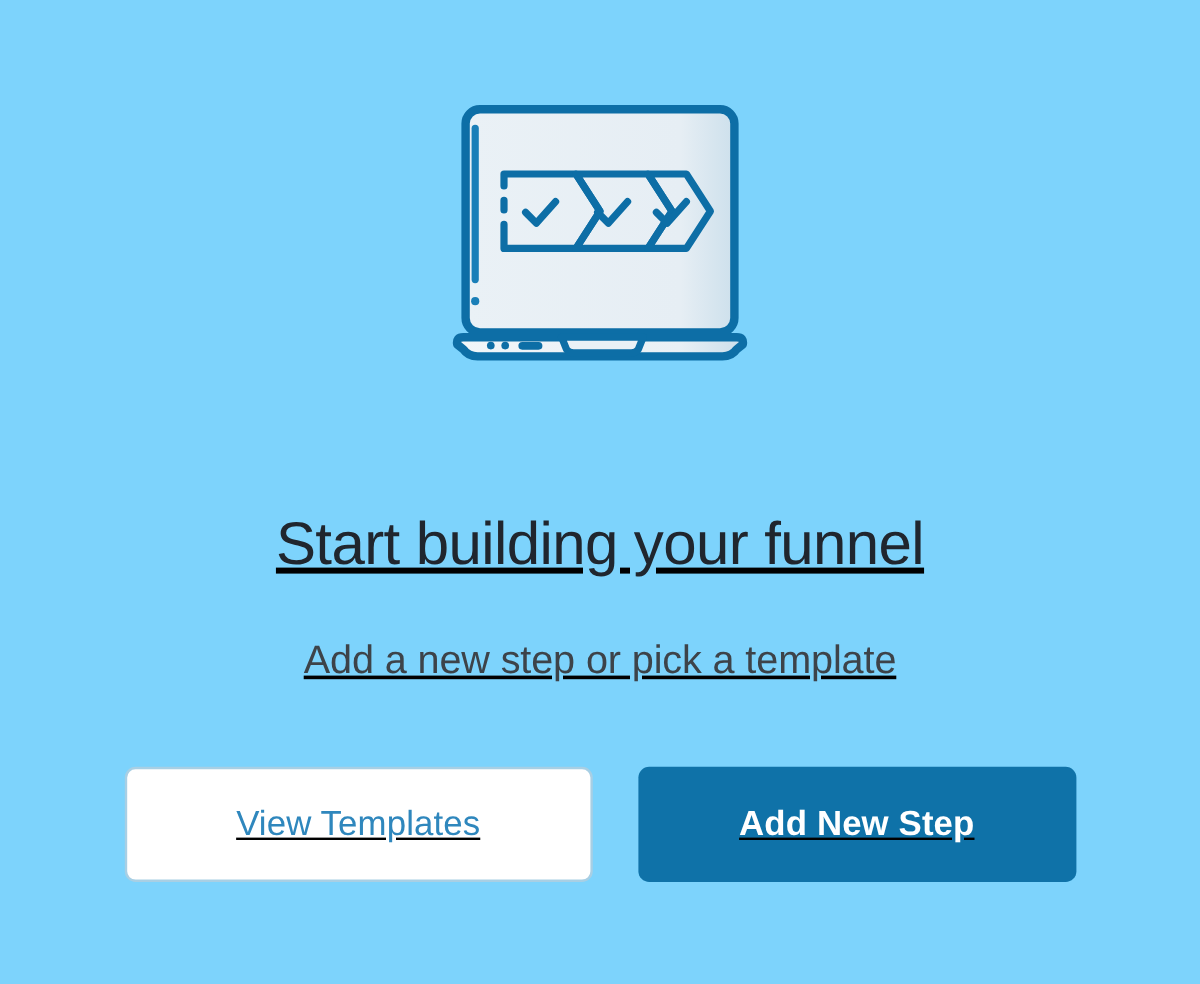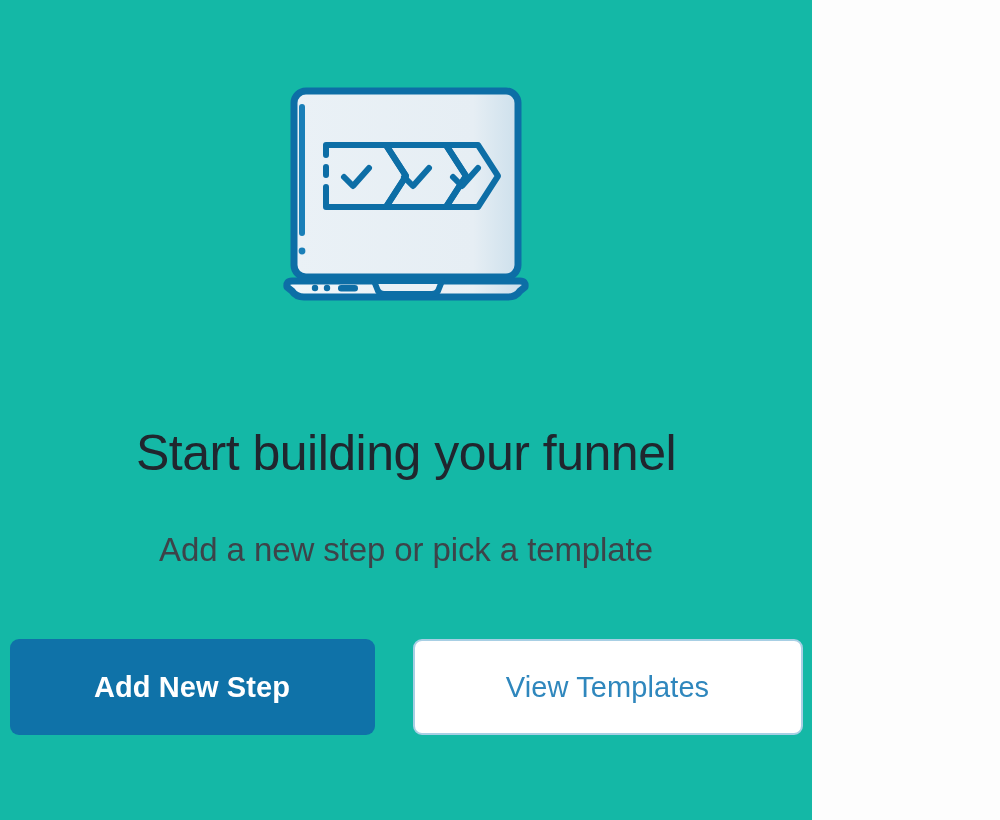--- a/index.html
+++ b/index.html
@@ -9,27 +9,28 @@
   }
   body {
     width: 1000px;
     height: 820px;
     background: #fdfdfd;
     font-family: "Liberation Sans", sans-serif;
     overflow: hidden;
   }
 
   #empty-state {
-    width: 812px;
+    width: 1000px;
     height: 820px;
     box-sizing: border-box;
     display: flex;
     flex-direction: column;
     align-items: center;
-    background: #14b8a6;
+    background: #7dd3fc;
+    text-decoration: underline;
   }
 
   
   .illustration-wrap {
     margin-top: 85px;
     width: 260px;
     height: 230px;
     display: flex;
     align-items: flex-start;
     justify-content: center;
@@ -155,17 +156,17 @@
         <rect x="56" y="200" width="20" height="6.4" rx="3.2" fill="#0d6ea6"></rect>
       </g>
     </svg>
   </div>
 
   <h1 class="headline">Start building your funnel</h1>
 
   <p class="subhead">Add a new step or pick a template</p>
 
   <div class="button-row">
+    <button class="btn btn-secondary">View Templates</button>
     <button class="btn btn-primary">Add New Step</button>
-    <button class="btn btn-secondary">View Templates</button>
   </div>
 
 </div>
 
 </body></html>

